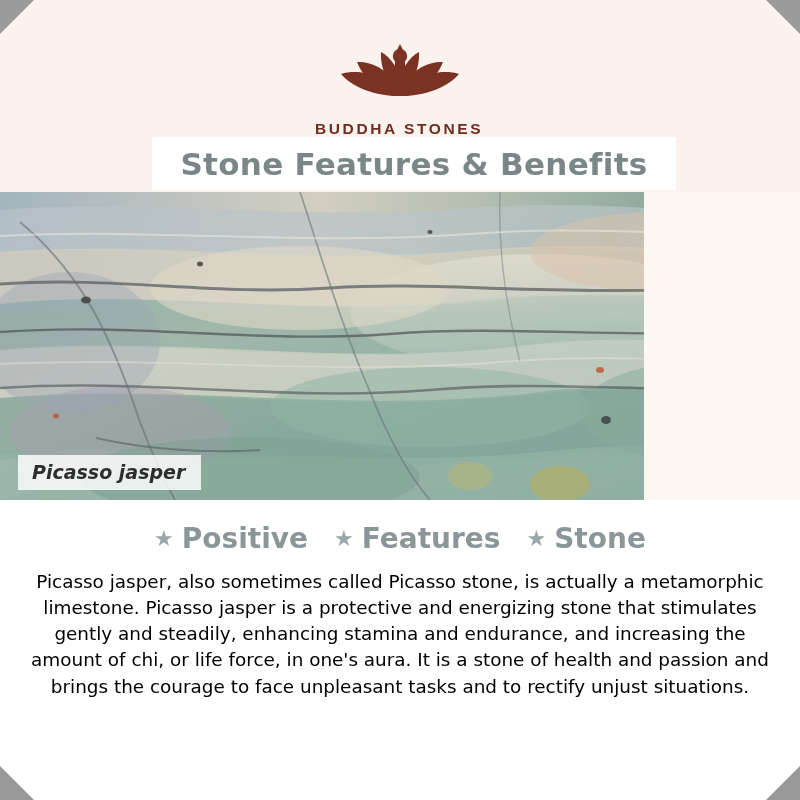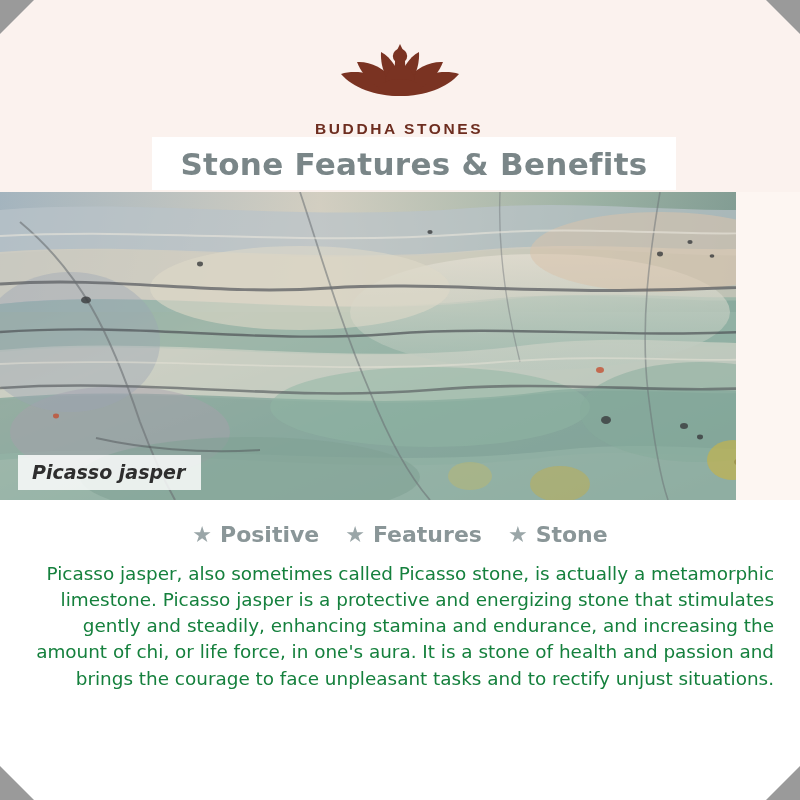--- a/index.html
+++ b/index.html
@@ -83,21 +83,21 @@
     font-size: 31px;
     font-weight: bold;
     color: #7a8688;
     letter-spacing: 0.3px;
   }
 
   
   .photo {
     position: absolute;
     top: 192px; left: 0;
-    width: 736px; height: 308px;
+    width: 644px; height: 308px;
     overflow: hidden;
     background: #8fa3a0;
   }
   .photo svg { display: block; width: 800px; height: 308px; }
 
   .caption {
     position: absolute;
     left: 18px;
     bottom: 10px;
     background: rgba(255,255,255,0.82);
@@ -133,30 +133,30 @@
     align-items: center;
     gap: 8px;
   }
   .kw .star {
     color: #9aa6a8;
     font-size: 22px;
     line-height: 1;
   }
   .kw .kw-label {
     font-family: "DejaVu Sans", sans-serif;
-    font-size: 22px;
+    font-size: 28px;
     font-weight: bold;
     color: #8a9698;
   }
   .desc {
     font-family: "DejaVu Sans", sans-serif;
     font-size: 18.4px;
     line-height: 1.42;
-    color: #15803d;
-    text-align: right;
+    color: #000000;
+    text-align: center;
   }
   .footer-strip {
     position: absolute;
     bottom: 0; left: 0;
     width: 800px; height: 34px;
     background: #ffffff;
   }
 </style>
 </head>
 <body>

